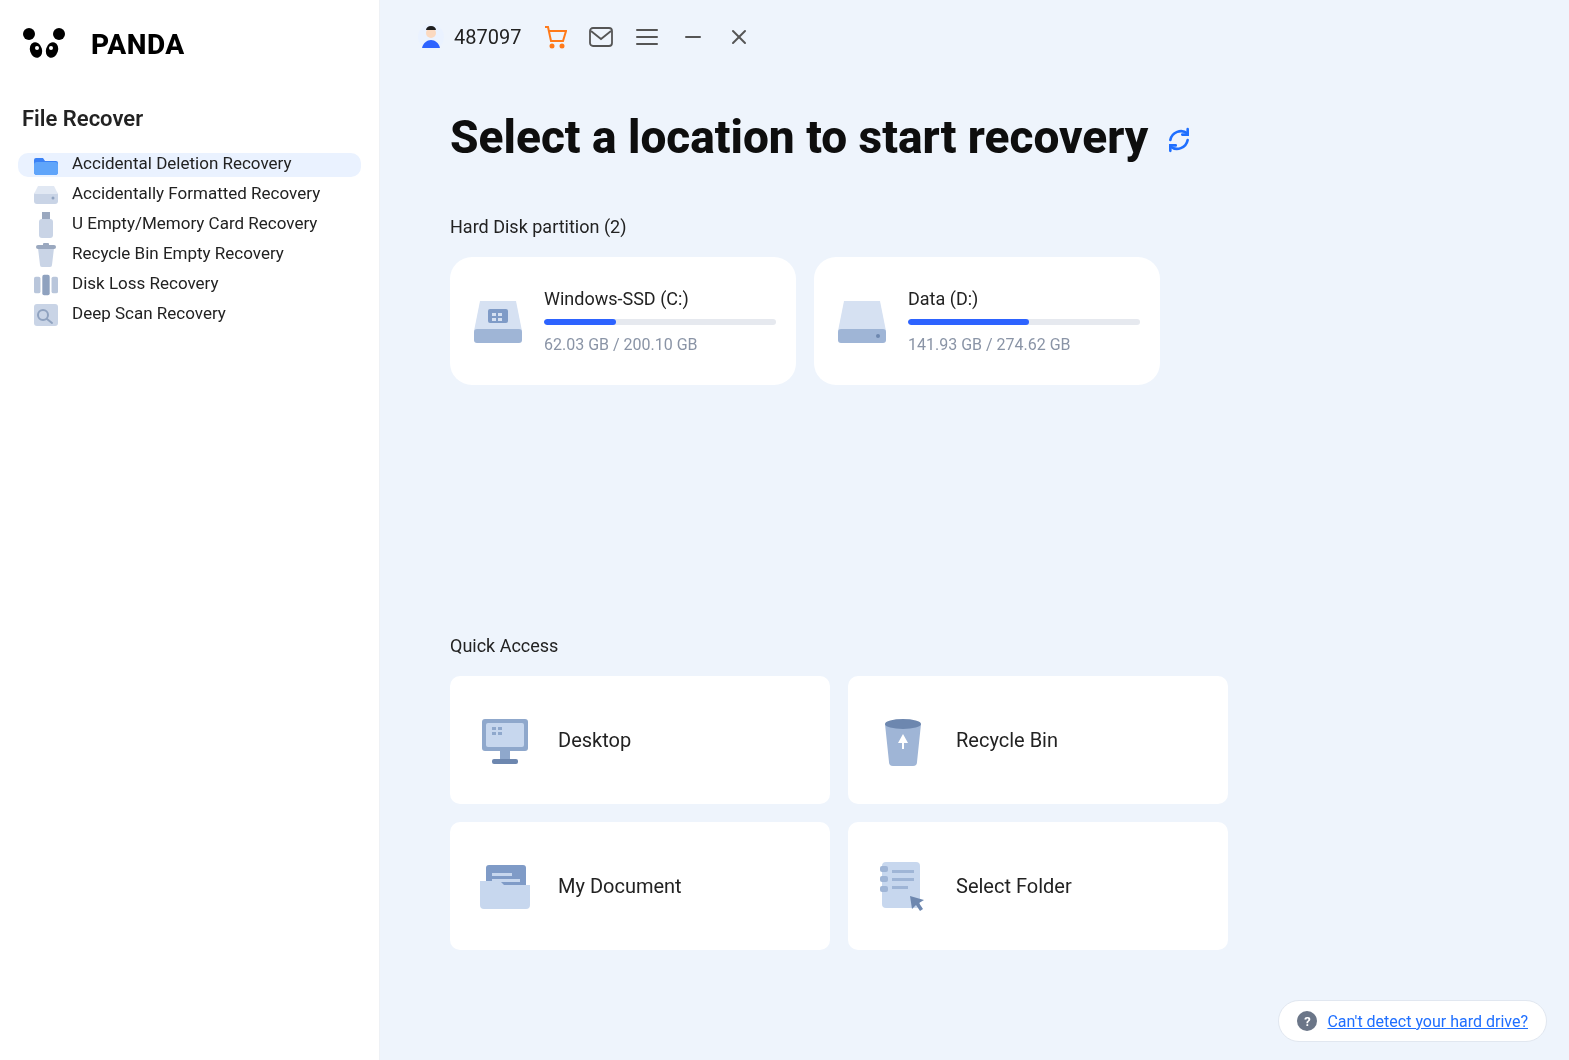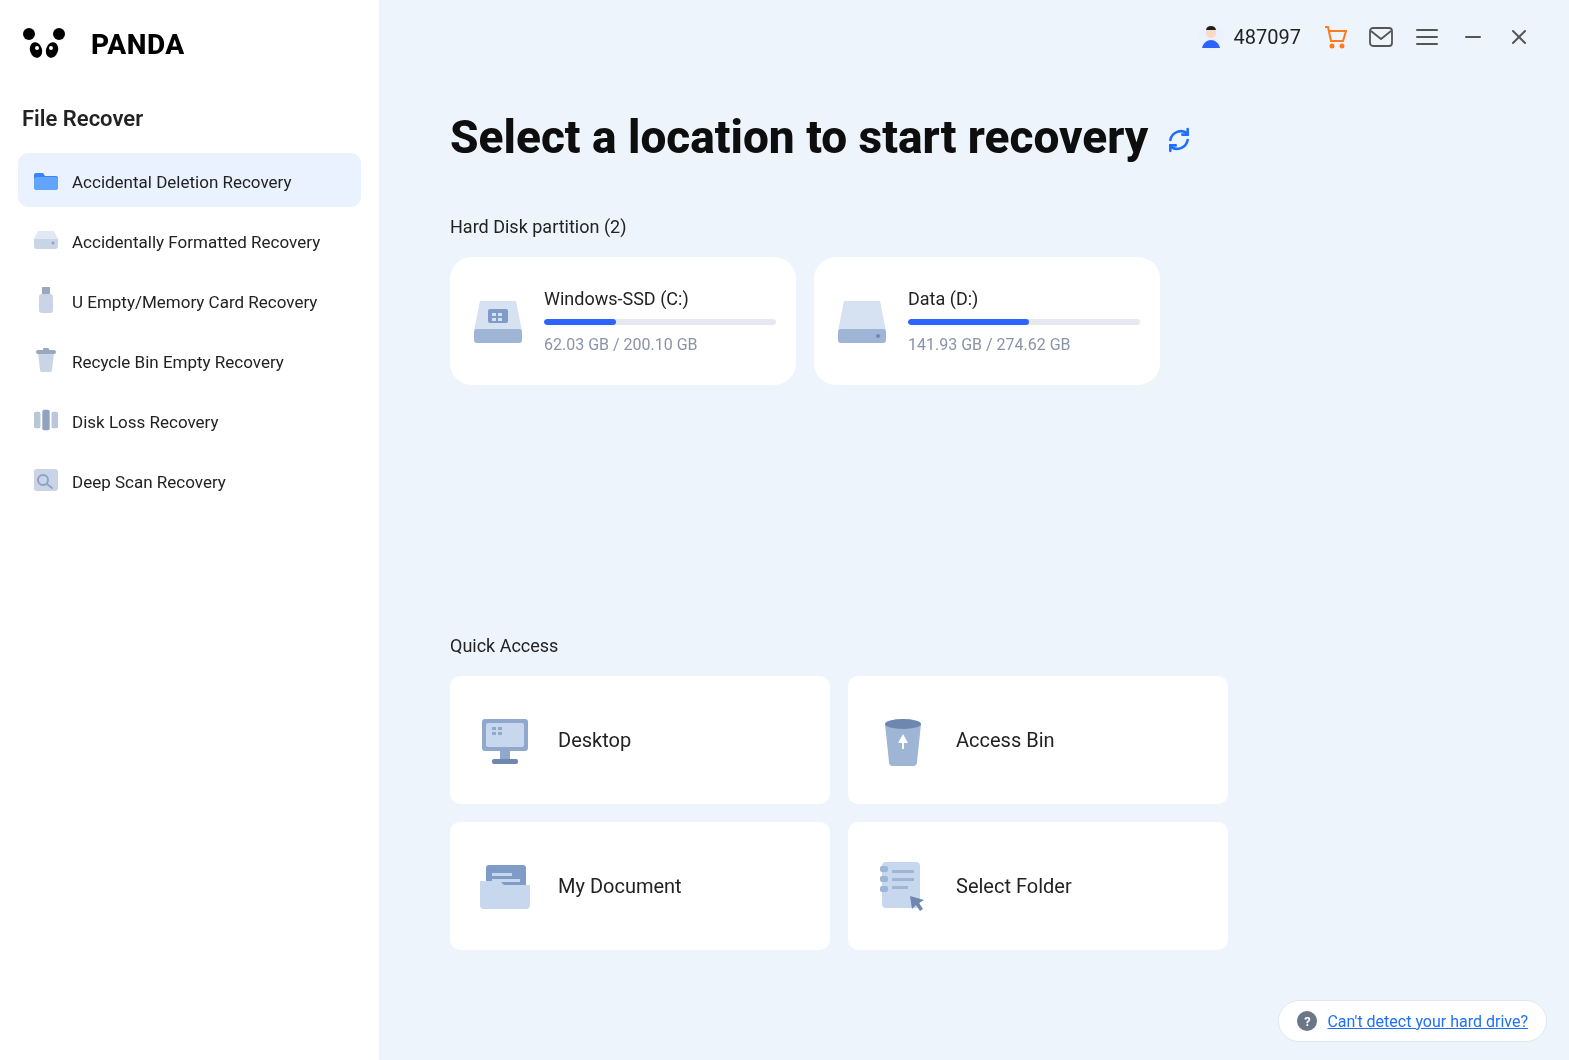--- a/index.html
+++ b/index.html
@@ -4,25 +4,25 @@
 <style>
 *{box-sizing:border-box;margin:0;padding:0;font-family:-apple-system,BlinkMacSystemFont,"Segoe UI",Roboto,Arial,sans-serif}
 body{background:#fff;width:1569px;height:1060px;overflow:hidden;position:relative}
 .app{display:flex;width:100%;height:100%}
 .sidebar{width:380px;background:#fff;border-right:1px solid #eef1f5;padding:20px 0}
 .logo{display:flex;gap:25px;padding:8px 22px 28px}
 .logo svg{flex-shrink:0}
 .logo-text{font-size:28px;font-weight:800;letter-spacing:0.5px;color:#000}
 .section-title{font-size:22px;font-weight:600;color:#222;padding:14px 22px 22px}
 .nav{display:flex;flex-direction:column;gap:6px;padding:0 18px}
-.nav-item{display:flex;align-items:flex-end;gap:14px;padding:15px 16px;border-radius:10px;cursor:pointer;font-size:17px;color:#222}
+.nav-item{display:flex;align-items:flex-start;gap:14px;padding:0 16px;border-radius:10px;cursor:pointer;font-size:17px;color:#222}
 .nav-item.active{background:#eaf2ff}
 .nav-item .icon{width:24px;height:24px;display:flex;align-items:center;justify-content:center;flex-shrink:0}
 .main{flex:1;background:#eef4fc;display:flex;flex-direction:column;position:relative}
-.topbar{display:flex;align-items:center;justify-content:flex-end;gap:22px;padding:24px 38px 0}
+.topbar{display:flex;align-items:center;gap:22px;padding:24px 38px 0}
 .topbar .user{display:flex;align-items:center;gap:10px;font-size:20px;color:#222}
 .topbar .tb-icon{width:24px;height:24px;display:flex;align-items:center;justify-content:center;cursor:pointer;color:#555}
 .content{padding:60px 70px 0 70px}
 .page-title{font-size:46px;font-weight:800;color:#0e0e0e;display:flex;align-items:flex-end;gap:18px}
 .refresh{color:#1f6fff;cursor:pointer}
 .section-label{font-size:18px;color:#222;margin-top:52px;margin-bottom:20px;font-weight:400}
 .cards{display:flex;gap:18px;flex-wrap:wrap}
 .disk-card{width:346px;height:128px;background:#fff;border-radius:22px;display:flex;align-items:center;padding:0 20px;gap:18px;cursor:pointer}
 .disk-icon{width:56px;height:56px;display:flex;align-items:center;justify-content:center}
 .disk-info{flex:1;display:flex;flex-direction:column;gap:10px}
@@ -232,21 +232,21 @@
           <span class="qa-label">Desktop</span>
         </div>
         <div class="qa-card">
           <span class="qa-icon">
             <svg width="48" height="52" viewBox="0 0 48 52">
                 <path d="M6 10h36l-4 38a4 4 0 0 1-4 4H14a4 4 0 0 1-4-4z" fill="#9fb5d6"></path>
                 <ellipse cx="24" cy="10" rx="18" ry="5" fill="#6d87af"></ellipse>
                 <path d="M24 20l-5 9h4v6h2v-6h4z" fill="#fff"></path>
               </svg>
           </span>
-          <span class="qa-label">Access Bin</span>
+          <span class="qa-label">Recycle Bin</span>
         </div>
         <div class="qa-card">
           <span class="qa-icon">
             <svg width="54" height="46" viewBox="0 0 54 46">
                 <rect x="8" y="2" width="40" height="30" rx="3" fill="#7f9bc7"></rect>
                 <rect x="14" y="10" width="20" height="3" fill="#c7d7ee"></rect>
                 <rect x="14" y="16" width="28" height="3" fill="#c7d7ee"></rect>
                 <path d="M2 18h20l4 4h26v20a4 4 0 0 1-4 4H6a4 4 0 0 1-4-4z" fill="#c7d7ee"></path>
               </svg>
           </span>

